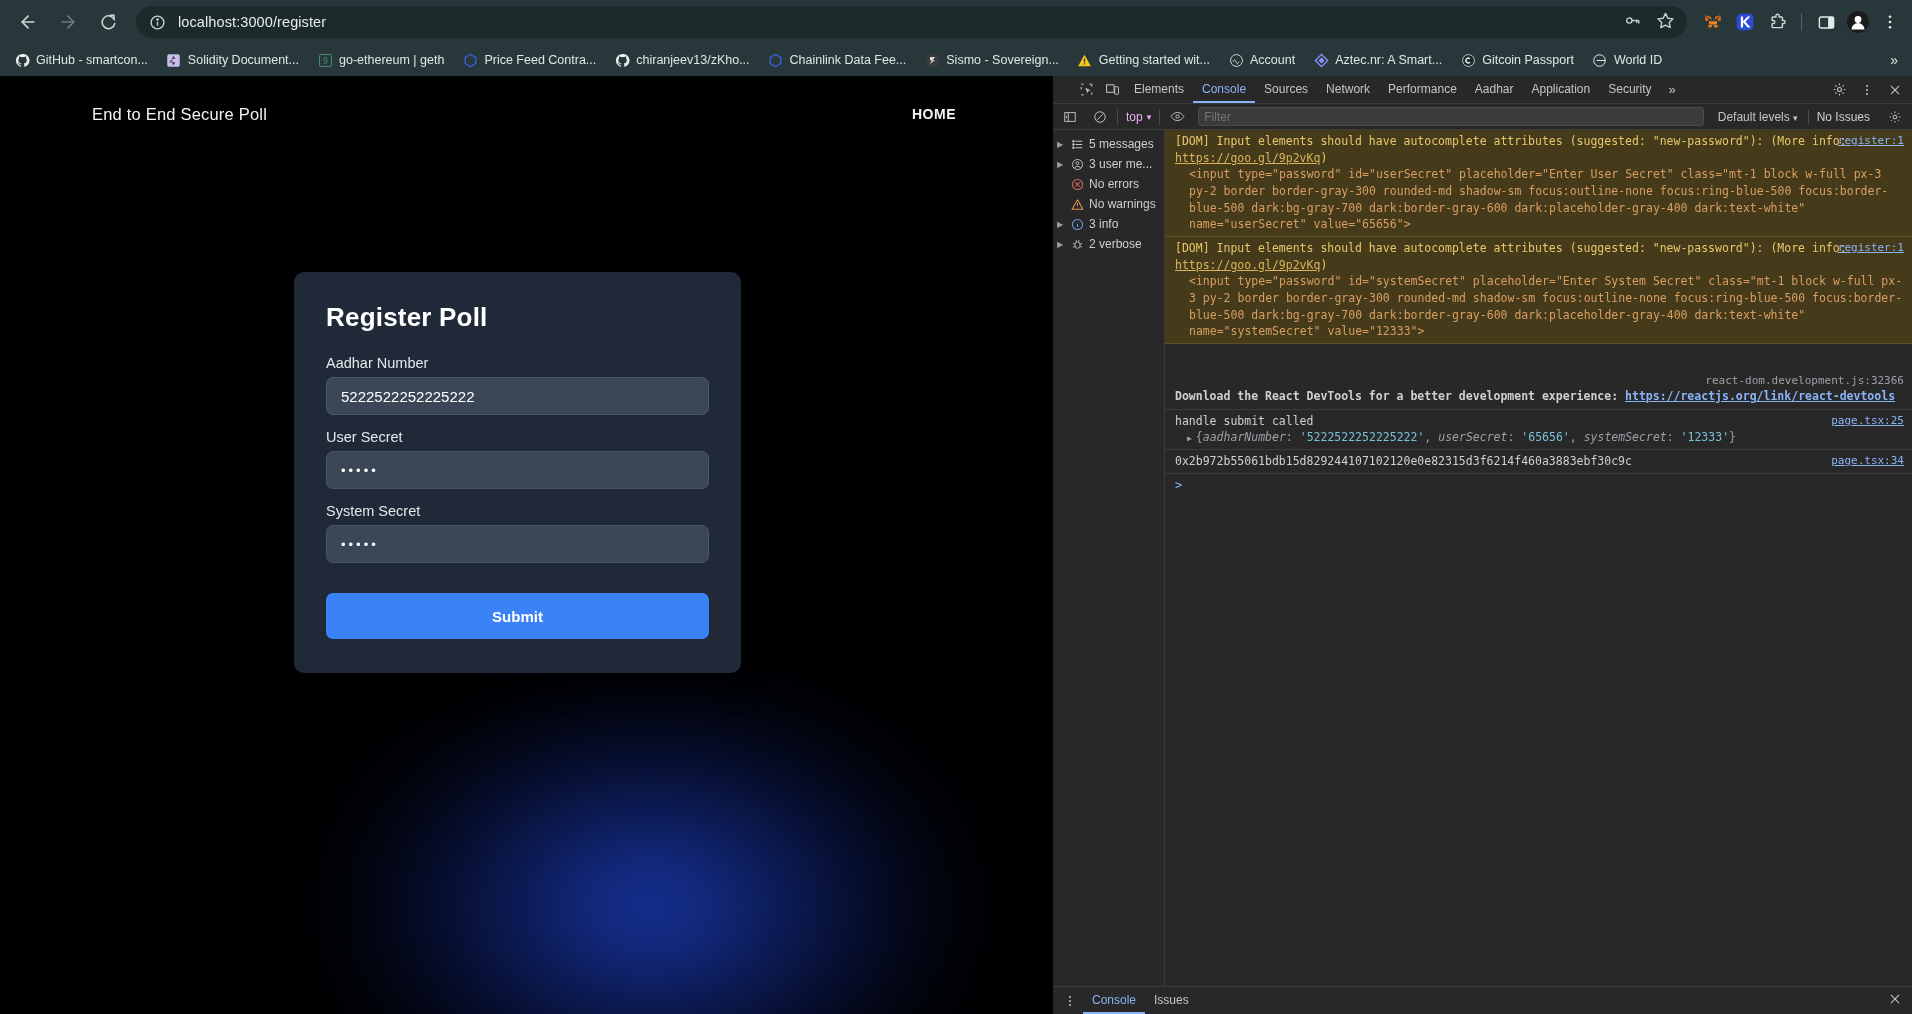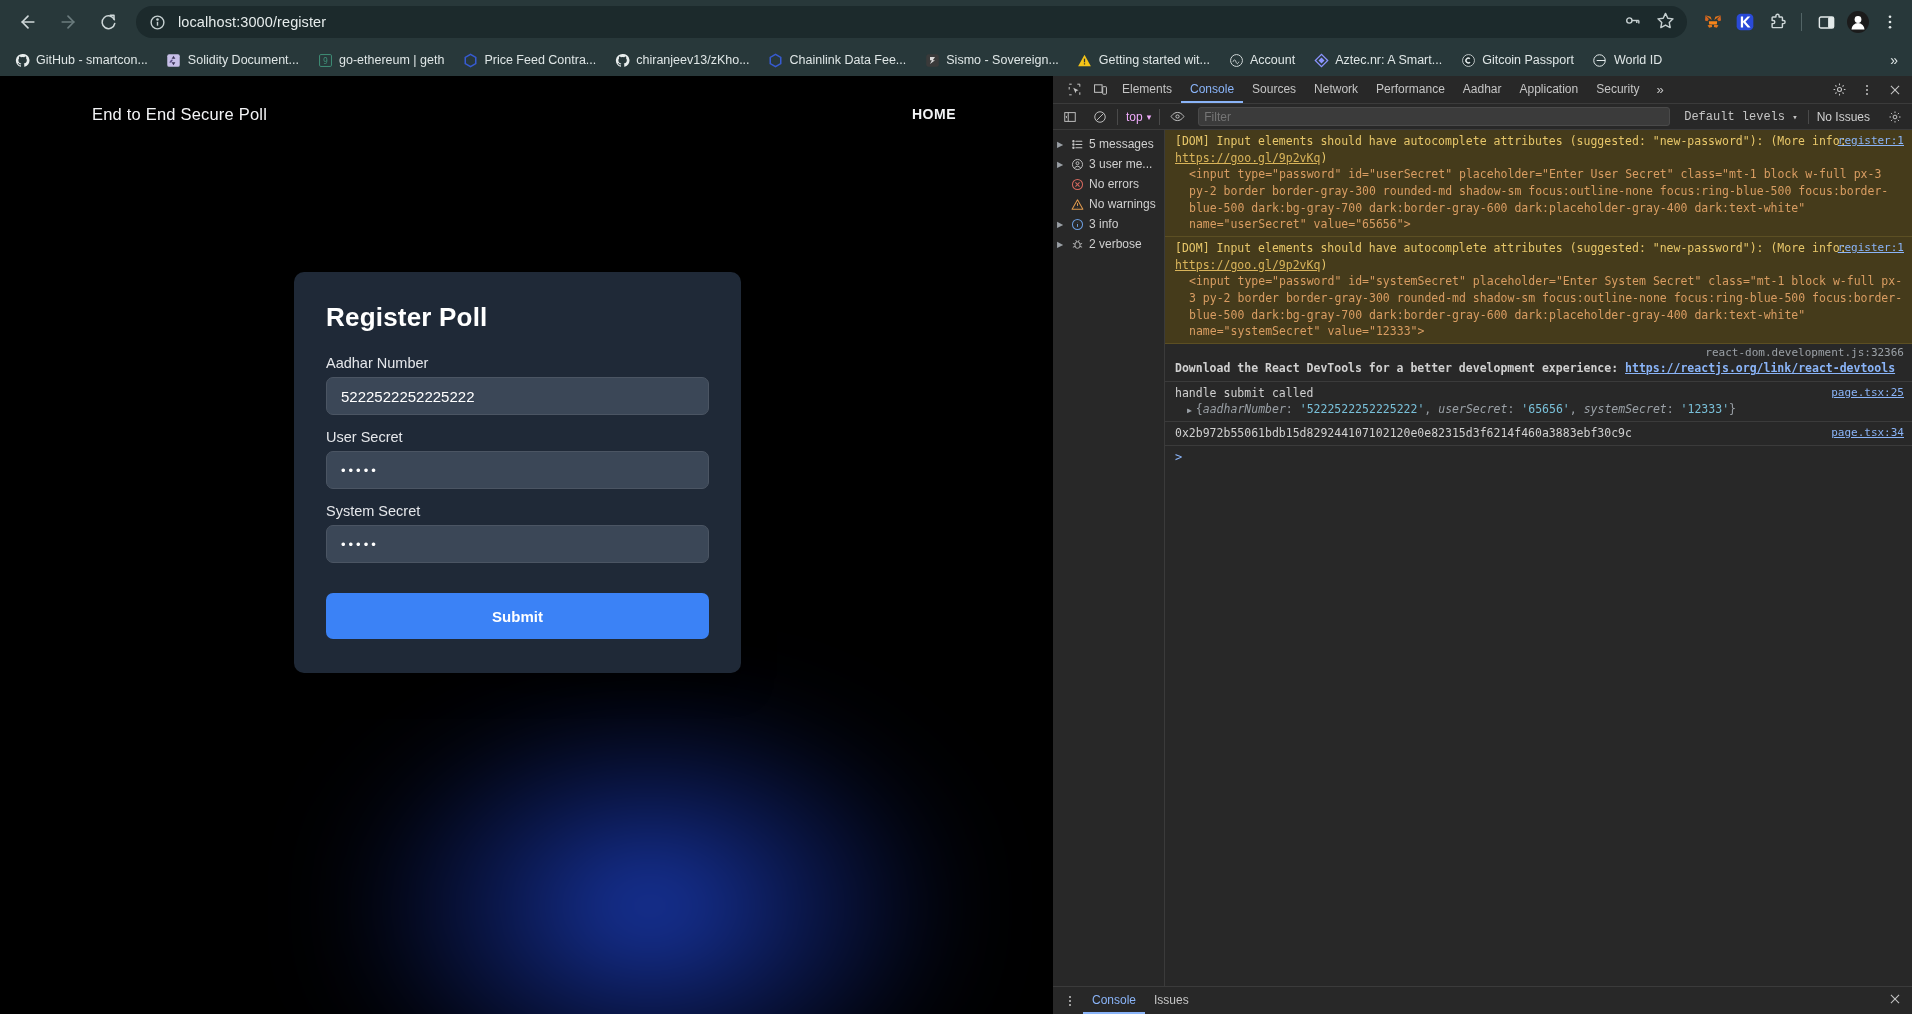--- a/index.html
+++ b/index.html
@@ -55,49 +55,49 @@
   .field-label { color:#e5e7eb; font-size:14.5px; margin-bottom:6px; display:block; }
   .field-input { width:100%; height:38px; background:#3b4757; border:1px solid #4b5563; border-radius:7px;
                  color:#fff; font-size:15px; padding:0 14px; font-family:"Liberation Sans", sans-serif; }
   .field-input.pw { letter-spacing:3px; font-size:13px; }
   #submit-button { width:100%; height:46px; margin-top:16px; background:#3b82f6; border:none; border-radius:7px;
                    color:#fff; font-size:15px; font-weight:bold; font-family:"Liberation Sans", sans-serif; }
 
   
   #devtools { position:absolute; left:1052px; top:76px; width:860px; height:938px; background:#282828;
               border-left:1px solid #000; display:flex; flex-direction:column; }
-  #dt-tabbar { height:28px; display:flex; align-items:center; background:#282828; border-bottom:1px solid #3b3b3b; padding-left:8px; }
+  #dt-tabbar { height:28px; display:flex; align-items:center; background:#282828; border-bottom:1px solid #3b3b3b; padding-left:20px; }
   .dt-icon-btn { width:26px; height:24px; display:flex; align-items:center; justify-content:center; color:#c5c5c5; }
   .dt-tab { padding:0 9px; height:27px; line-height:27px; color:#c5c5c5; font-size:12px; white-space:nowrap; }
   .dt-tab.active { color:#8ab4f8; box-shadow:inset 0 -2px 0 #8ab4f8; }
   .dt-more { padding:0 8px; color:#c5c5c5; font-size:13px; }
   #dt-tab-right { margin-left:auto; display:flex; align-items:center; gap:2px; padding-right:4px; }
 
   #dt-toolbar { height:26px; display:flex; align-items:center; background:#282828; border-bottom:1px solid #3b3b3b; gap:4px; padding:0 4px; }
   #ctx-select { color:#f0abfc; font-size:12px; padding:0 4px; display:flex; align-items:center; gap:4px; }
   #filter-input { flex:1; height:19px; background:#3b3b3b; border:1px solid #4a4a4a; border-radius:3px;
                   color:#d0d0d0; font-size:12px; padding:0 5px; font-family:"Liberation Sans", sans-serif; margin:0 4px; }
-  #levels-select { color:#c5c5c5; font-size:12px; padding:0 6px; white-space:nowrap;font-family:Liberation Mono, monospace; }
+  #levels-select { color:#c5c5c5; font-size:12px; padding:0 6px; white-space:nowrap; }
   #issues-status { color:#d0d0d0; font-size:12px; padding:0 8px; white-space:nowrap; border-left:1px solid #4a4a4a; }
   .tb-sep { width:1px; height:16px; background:#4a4a4a; }
 
   #dt-body { flex:1; display:flex; overflow:hidden; background:#282828; }
   #sidebar { width:112px; background:#282828; border-right:1px solid #3b3b3b; padding-top:4px; flex:0 0 112px; }
   .side-row { display:flex; align-items:center; height:20px; padding-left:2px; gap:4px; color:#d0d0d0; font-size:12px; white-space:nowrap; }
   .side-arrow { width:10px; text-align:center; color:#9aa0a6; font-size:8px; }
   .side-ico { width:16px; height:16px; flex:0 0 16px; display:flex; align-items:center; justify-content:center; }
 
   #console-log { flex:1; overflow:hidden; font-family:"DejaVu Sans Mono", monospace; font-size:11.5px; }
   .msg { border-bottom:1px solid #3b3b3b; padding:3px 8px 3px 10px; position:relative; line-height:1.45; }
   .msg.warn { background:#453b1b; color:#e8c76a; border-bottom:1px solid #5c4f23; }
   .msg.info { background:#282828; }
   .msg-src { position:absolute; right:8px; top:3px; color:#8ab4f8; text-decoration:underline; font-size:11px; }
   .lnk { color:#8ab4f8; text-decoration:underline; }
   .warn-lnk { color:#d9b45a; text-decoration:underline; }
-  .react-src { text-align:right; color:#9aa0a6; font-size:11px; padding:2px 8px 0 0; }
+  .react-src { text-align:right; color:#9aa0a6; font-size:11px; padding:2px 8px 0 0;margin-top:28px; }
   .react-msg { color:#d0d0d0; font-weight:bold; padding:1px 8px 4px 10px; border-bottom:1px solid #3b3b3b; line-height:1.45; }
   .plain { color:#d0d0d0; }
   .obj-row { padding-left:12px; color:#9aa0a6; }
   .obj-key { color:#9aa0a6; font-style:italic; }
   .obj-str { color:#79c0d9; }
   .tri { color:#9aa0a6; font-size:8px; margin-right:4px; }
   .prompt-row { padding:4px 10px; color:#8ab4f8; font-size:12px; }
 
   #dt-drawer { height:28px; background:#282828; border-top:1px solid #3b3b3b; display:flex; align-items:center; padding:0 4px; }
   .drawer-tab { padding:0 9px; height:27px; line-height:27px; font-size:12px; color:#c5c5c5; }

